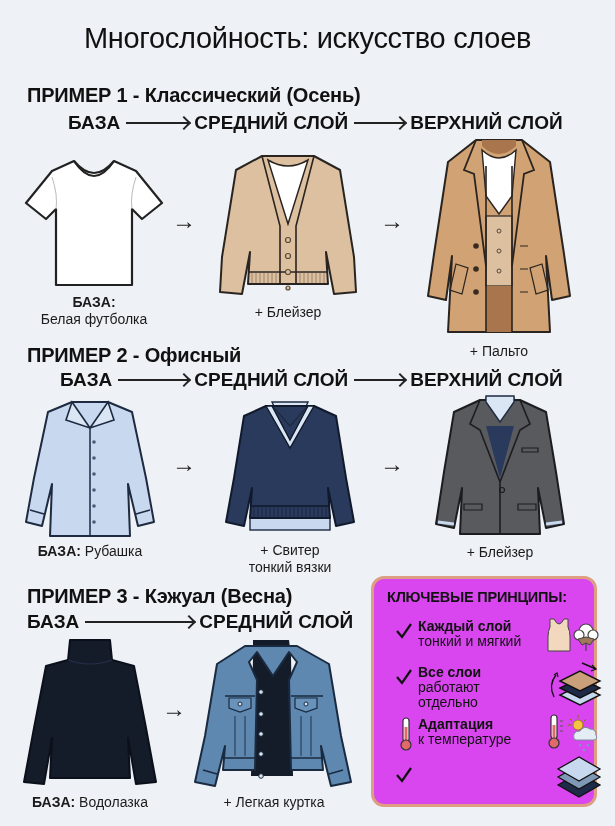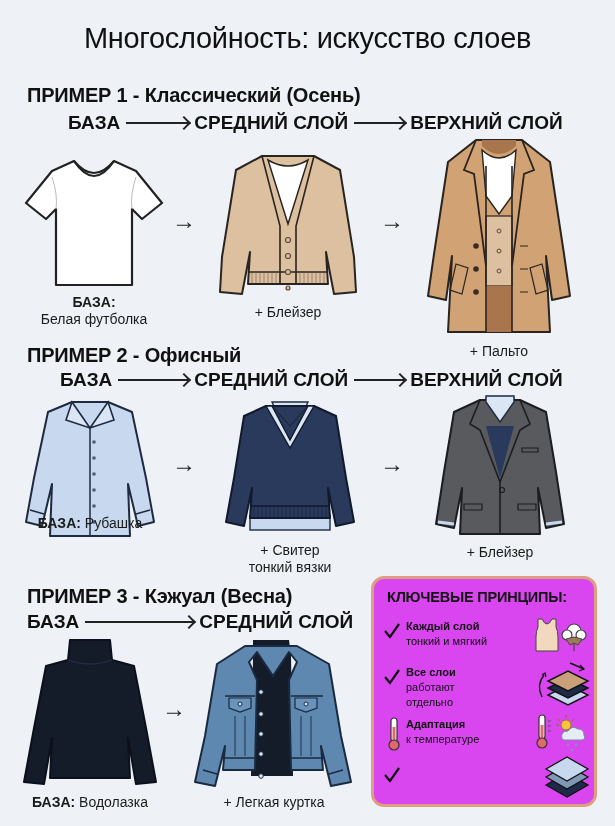--- a/index.html
+++ b/index.html
@@ -32,21 +32,21 @@
   .caption { font-size: 14px; text-align: center; line-height: 17px; color: #1b1b1b; }
   .caption b { font-weight: bold; }
   .step-arrow { font-size: 24px; color: #222; }
   svg.garment { position: absolute; overflow: visible; }
 
   .principles {
     left: 371px; top: 576px; width: 226px; height: 231px;
     border: 3px solid #dd9e82; border-radius: 13px; background: #d946ef;
   }
   .principles .hdr { position: absolute; left: 13px; top: 10px; font-size: 14.5px; font-weight: bold; letter-spacing: -0.2px; }
-  .pr { position: absolute; left: 10px; font-size: 11px; line-height: 15px; }
+  .pr { position: absolute; left: 22px; font-size: 14px; line-height: 15px; }
   .pr .mark { position: absolute; left: 0; top: 0; width: 16px; }
   .pr .txt { position: absolute; left: 22px; top: 0; white-space: nowrap; }
   .pr .txt .b { font-weight: bold; }
   .pr svg { position: absolute; }
 </style>
 </head>
 <body>
 
 <div class="abs title">Многослойность: искусство слоев</div>
 
@@ -129,21 +129,21 @@
   <g fill="#4a5a78">
       <circle cx="72" cy="44" r="1.8"></circle>
       <circle cx="72" cy="60" r="1.8"></circle>
       <circle cx="72" cy="76" r="1.8"></circle>
       <circle cx="72" cy="92" r="1.8"></circle>
       <circle cx="72" cy="108" r="1.8"></circle>
       <circle cx="72" cy="124" r="1.8"></circle>
     </g>
   <path d="M8,112 L22,116 M114,116 L128,112" stroke="#1e2a40" stroke-width="1.4"></path>
 </svg>
-<div class="abs caption" style="left:22px;top:515px;width:136px">
+<div class="abs caption" style="left:22px;top:543px;width:136px">
   <b>БАЗА:</b> <span>Рубашка</span>
 </div>
 
 <div class="abs step-arrow" style="left:172px;top:450px">→</div>
 
 <svg class="garment" style="left:222px;top:398px" width="136" height="142" viewBox="0 0 136 142">
   <path d="M50,4 L86,4 L74,30 L62,30 Z" fill="#dbe6f5" stroke="#1e2a40" stroke-width="1.4"></path>
   <rect x="28" y="118" width="80" height="14" fill="#c7d8ef" stroke="#1e2a40" stroke-width="1.4"></rect>
   <path d="M44,8 L92,8 L114,18 L124,80 L132,124 L114,128 L106,90 L108,120 L28,120 L30,90 L22,128 L4,124 L12,80 L22,18 Z" fill="#2a3a5c" stroke="#111a2c" stroke-width="2" stroke-linejoin="round"></path>
   <path d="M44,8 L68,50 L92,8 L86,8 L68,42 L50,8 Z" fill="#dbe6f5" stroke="#111a2c" stroke-width="1.4"></path>

